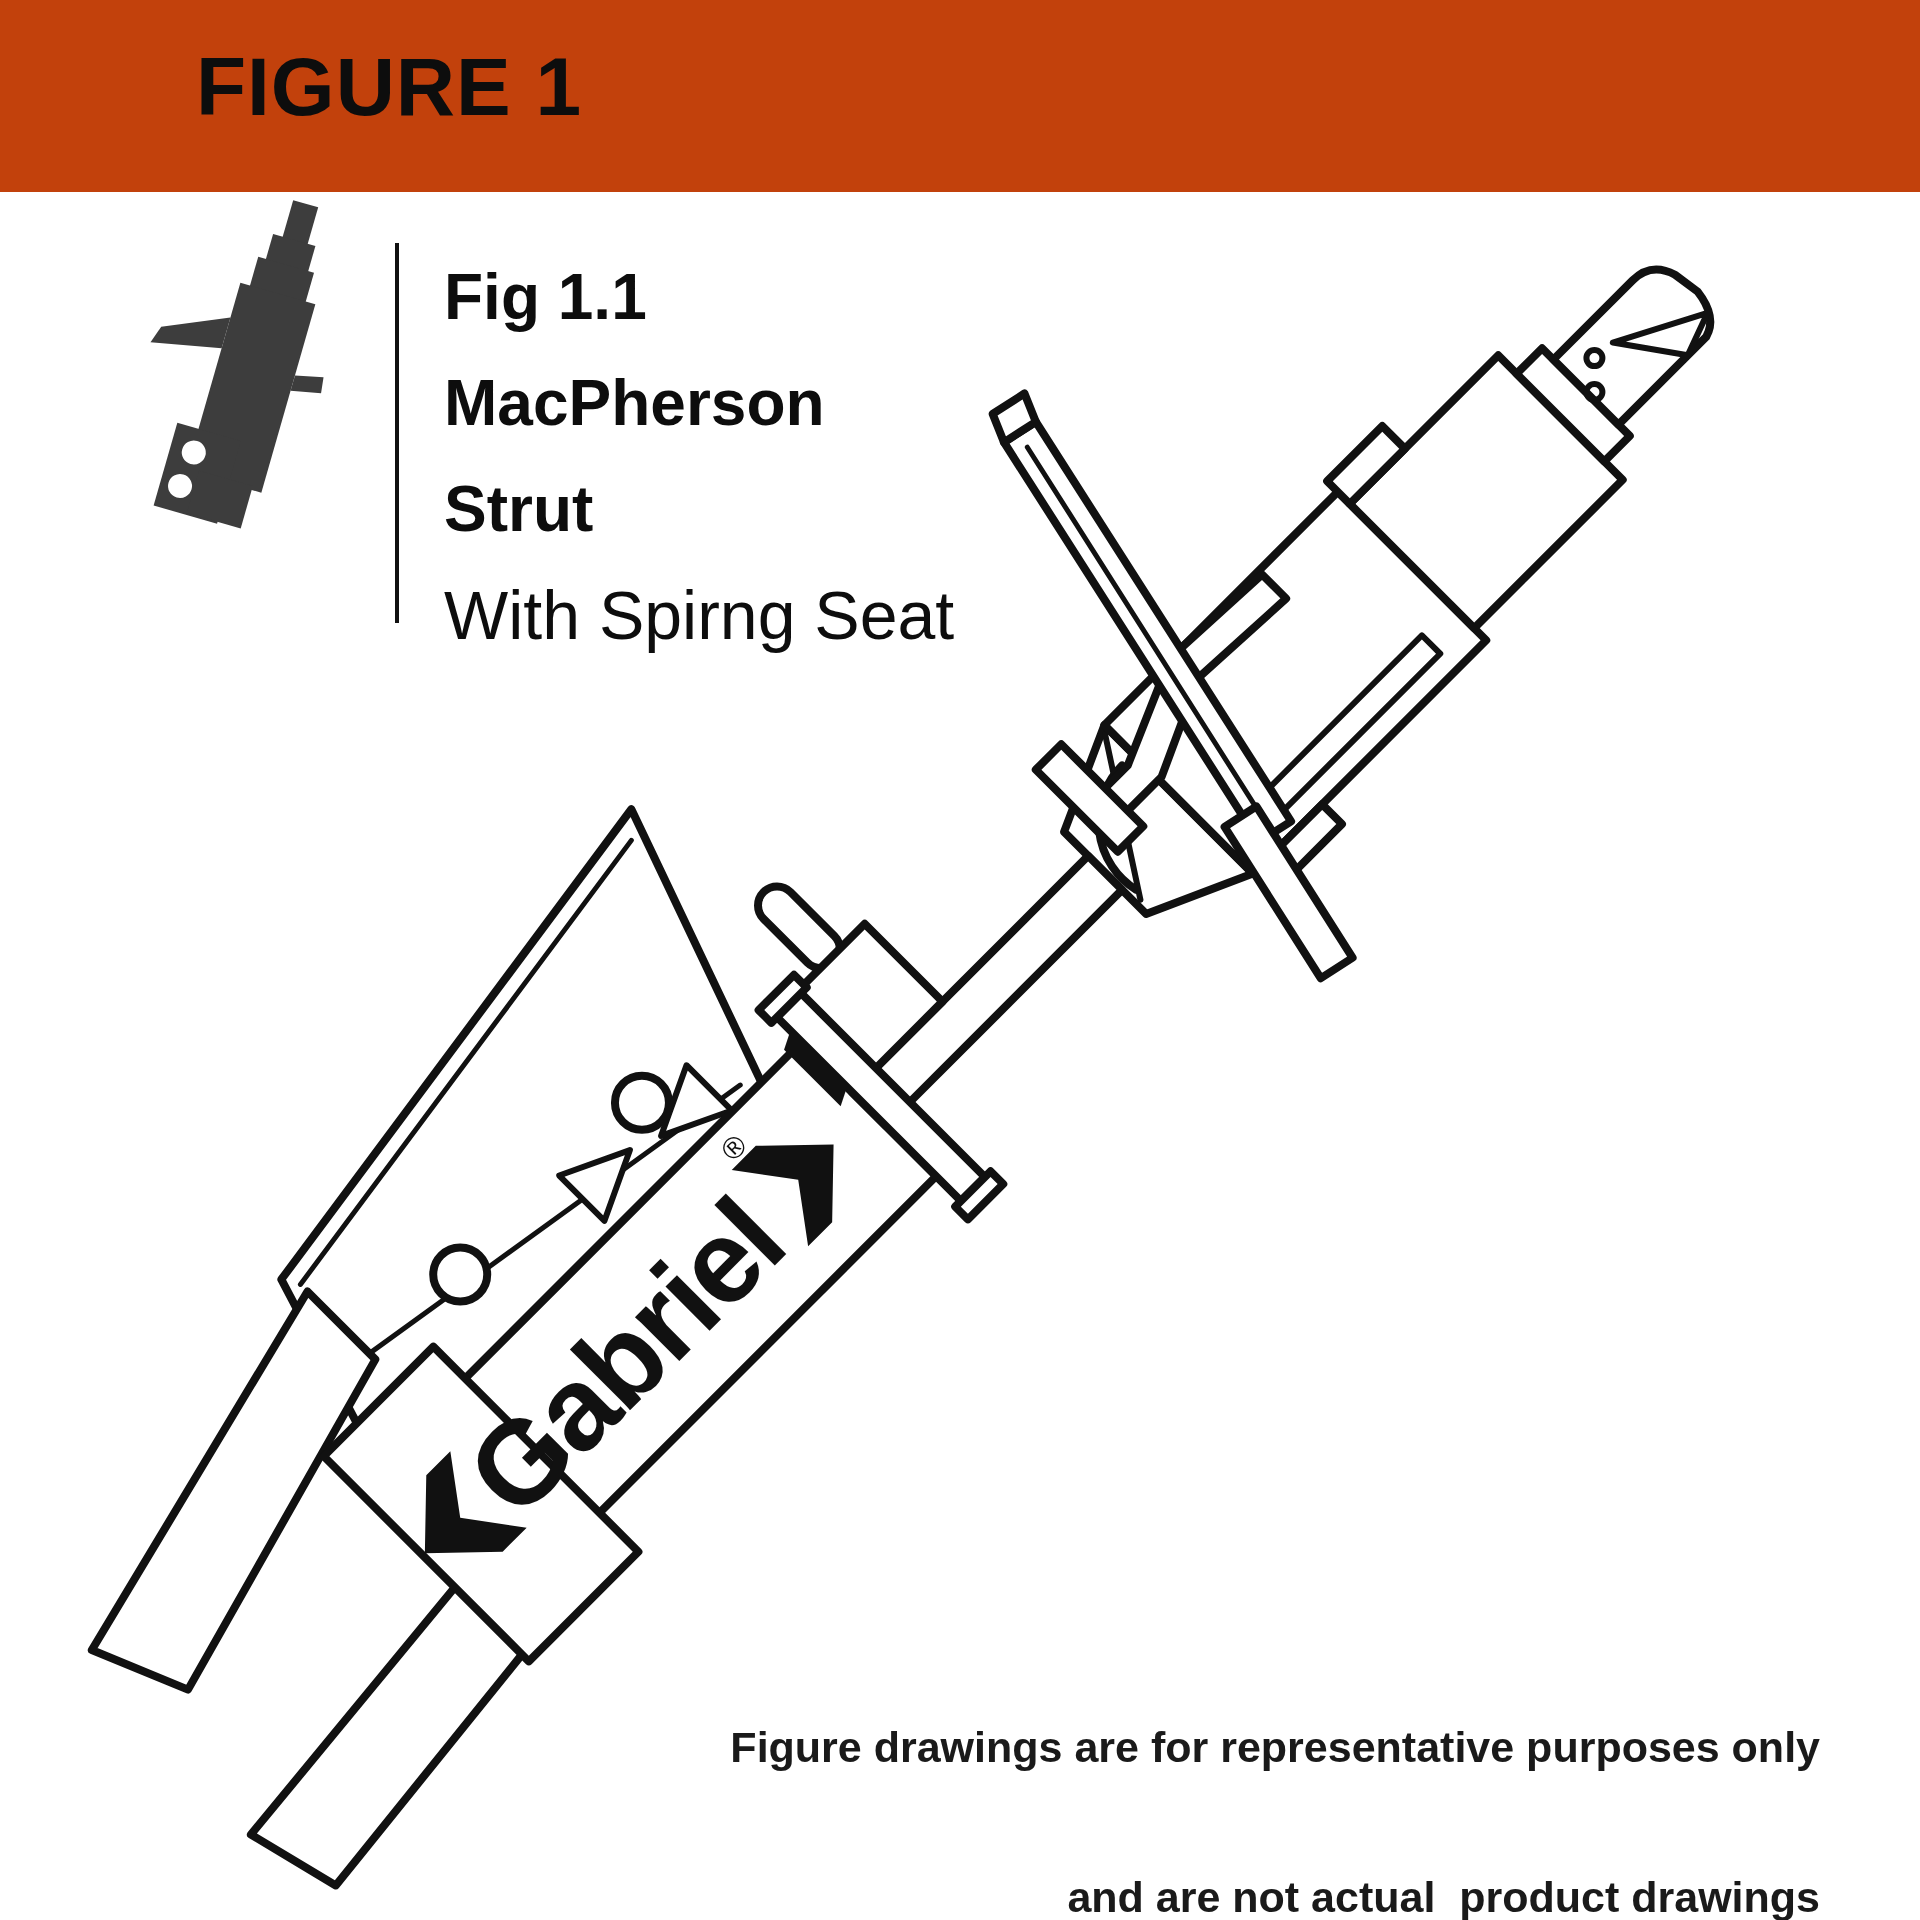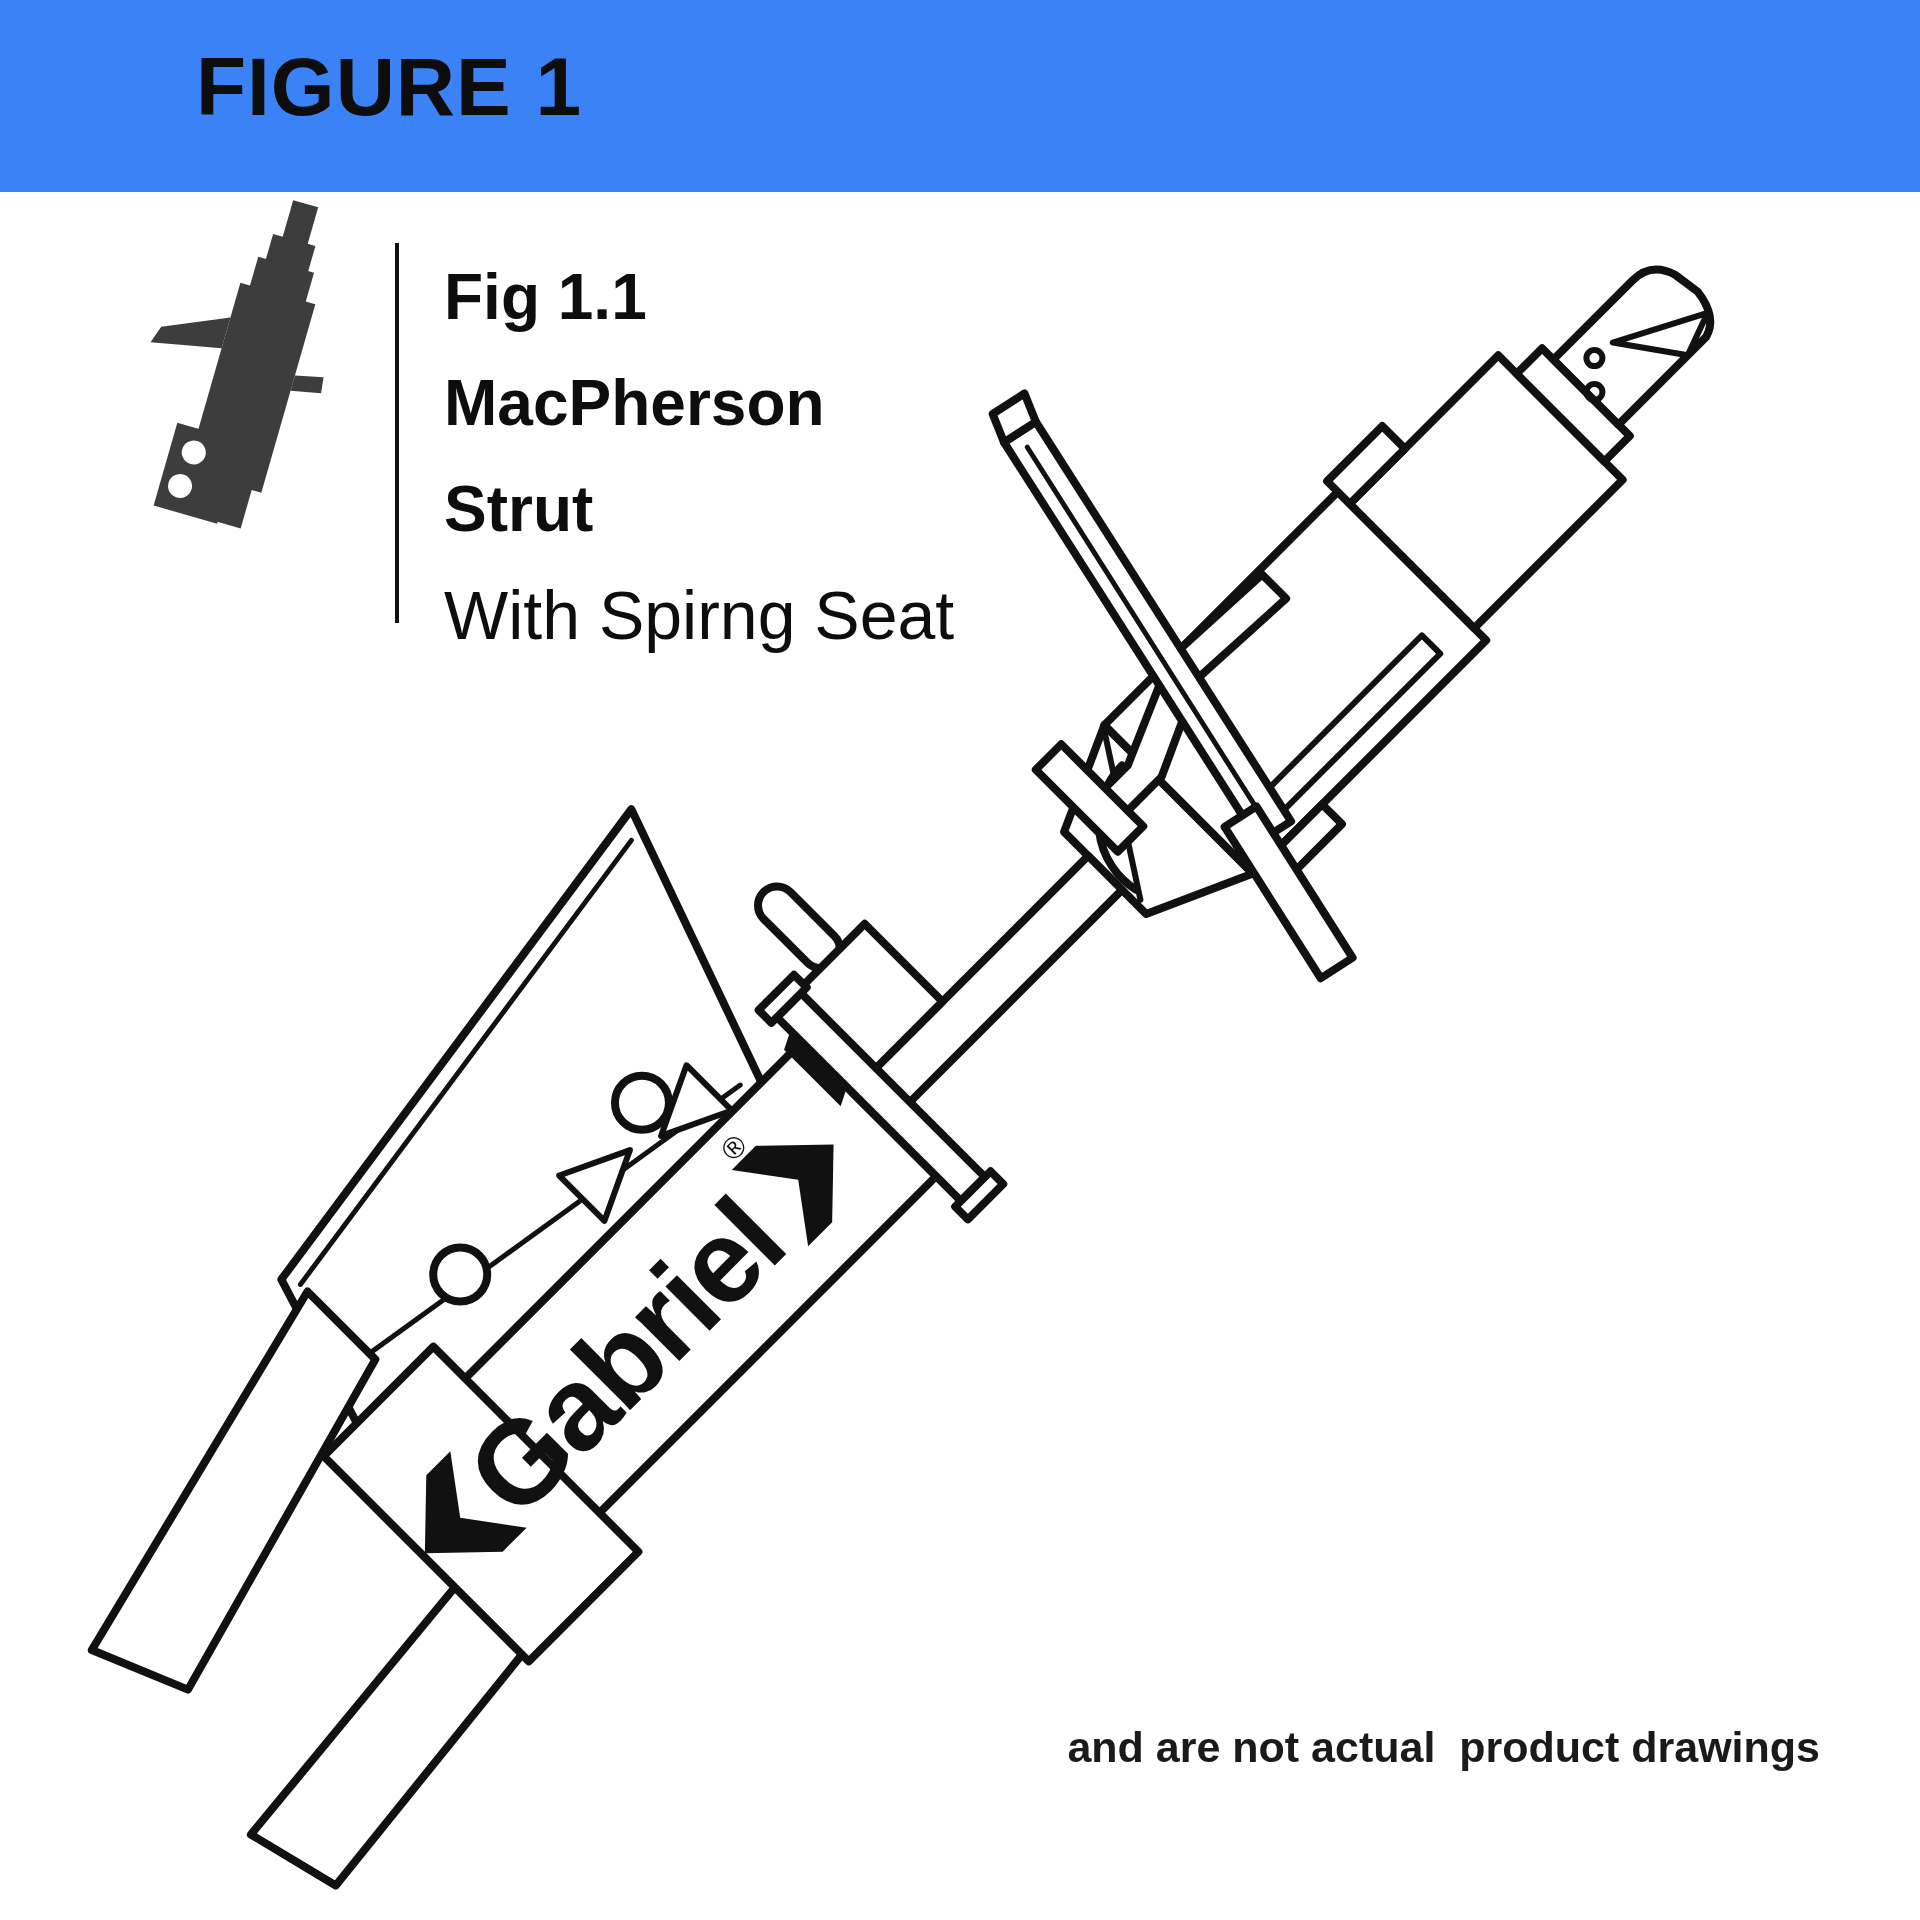--- a/index.html
+++ b/index.html
@@ -1,18 +1,18 @@
 <!DOCTYPE html>
 <html><head>
 <meta charset="utf-8">
 <style>
   html,body{margin:0;padding:0;background:#fff;}
   body{width:1920px;height:1920px;position:relative;overflow:hidden;
        font-family:"Liberation Sans", sans-serif;color:#1a1a1a;}
-  .band{position:absolute;left:0;top:0;width:1920px;height:192px;background:#3b82f6;}
+  .band{position:absolute;left:0;top:0;width:1920px;height:192px;background:#c2410c;}
   .band h1{position:absolute;left:196px;top:40px;margin:0;font-size:82px;font-weight:800;
            letter-spacing:1px;color:#0d0d0d;}
   .caption-icon{position:absolute;left:146px;top:196px;width:232px;height:342px;}
   .caption-divider{position:absolute;left:395px;top:243px;width:4px;height:380px;background:#111;}
   .caption-text{position:absolute;left:444px;top:244px;width:700px;}
   .caption-text .bold-line{font-size:64px;font-weight:800;line-height:106px;color:#0d0d0d;}
   .caption-text .subtitle{font-size:68px;font-weight:400;line-height:70px;margin-top:18px;color:#0d0d0d;}
   .drawing{position:absolute;left:0;top:0;width:1920px;height:1920px;}
   .disclaimer{position:absolute;right:100px;top:1622px;text-align:right;font-size:43px;
               font-weight:600;line-height:50px;color:#1a1a1a;white-space:pre-wrap;}
@@ -119,16 +119,17 @@
         <g transform="translate(0,1748) rotate(-90)">
           <polygon points="-44,0 12,-54 46,-54 6,0 46,54 12,54" fill="#111" stroke="none"></polygon>
         </g>
         <text transform="translate(44,1705) rotate(-90)" font-size="118" font-weight="800" letter-spacing="-3" fill="#111" stroke="none" font-family="Liberation Sans, sans-serif">Gabriel</text>
         <text transform="translate(-58,1298) rotate(-90)" font-size="30" fill="#111" stroke="none" font-family="Liberation Sans, sans-serif">®</text>
       </g>
     </g>
   </svg>
 
   <div class="disclaimer">
+    <div>Figure drawings are for representative purposes only</div>
     <div>and are not actual  product drawings</div>
   </div>
 
 </div>
 
 </body></html>

